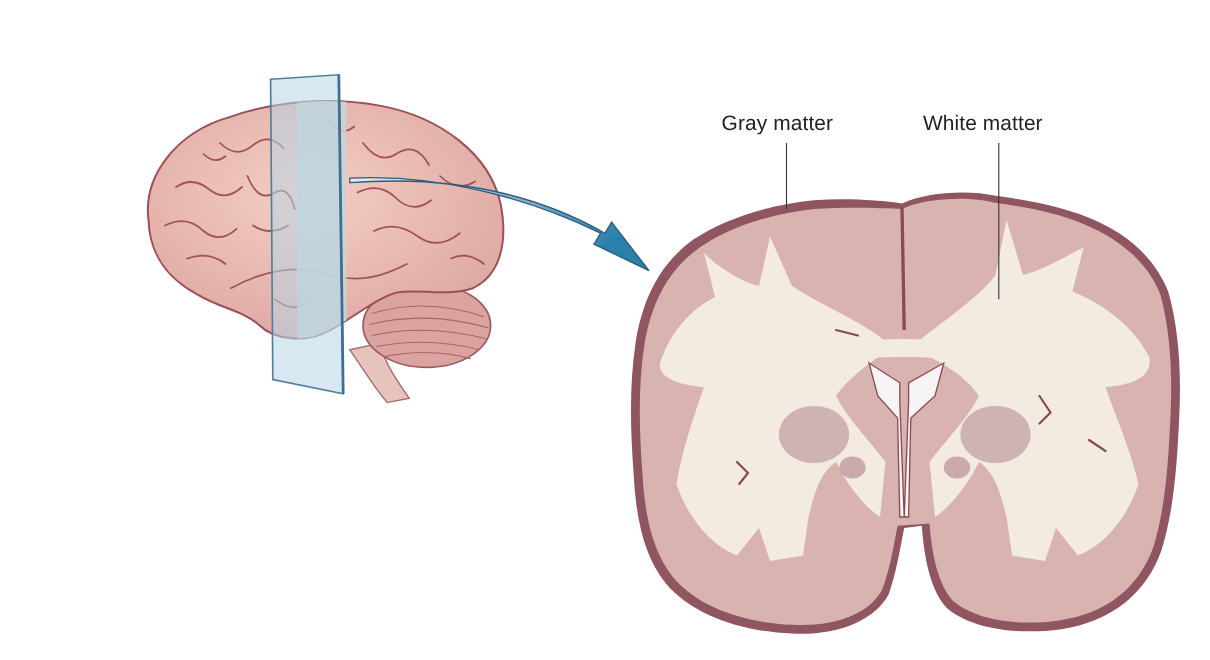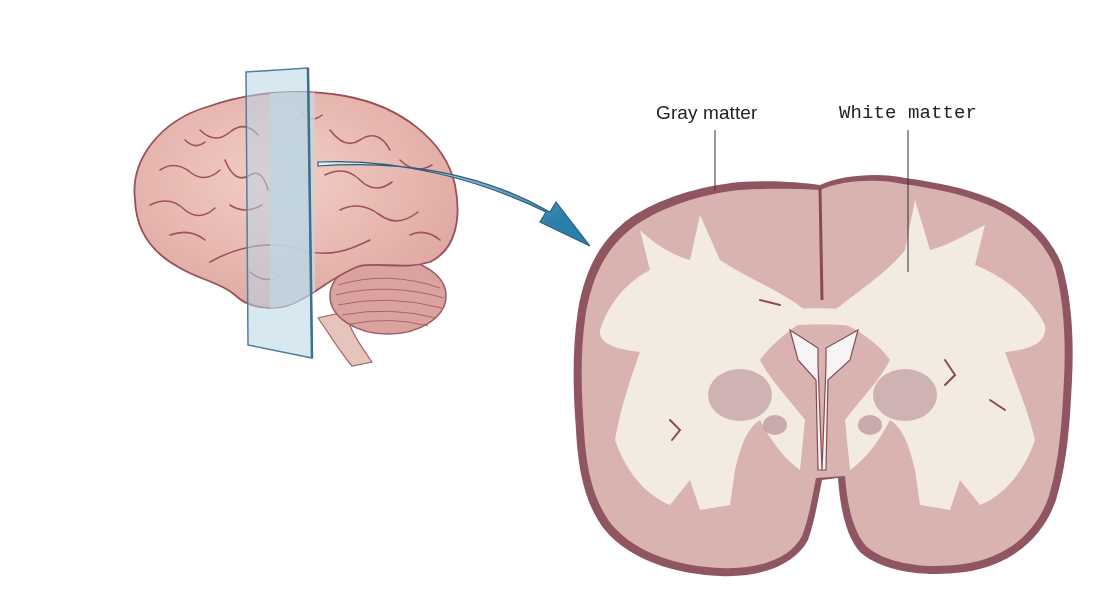--- a/index.html
+++ b/index.html
@@ -1,20 +1,20 @@
 <!DOCTYPE html>
 <html><head>
   <meta charset="utf-8">
   <style>
     html, body { margin: 0; padding: 0; background: #ffffff; }
     body { width: 1100px; height: 600px; position: relative; overflow: hidden; font-family: "Liberation Sans", sans-serif; }
     .stage { position: absolute; left: 0; top: 0; width: 1100px; height: 580px; }
     .label { position: absolute; font-size: 19px; color: #222; font-family: "Liberation Sans", sans-serif; letter-spacing: 0.1px; }
     #lbl-gray { left: 656px; top: 102px; }
-    #lbl-white { left: 839px; top: 102px; font-family: Liberation Mono, monospace; }
+    #lbl-white { left: 839px; top: 102px; }
     svg { position: absolute; left: 0; top: 0; }
   </style>
 </head>
 <body>
 
 <div class="stage">
 
 <svg width="1100" height="600" viewBox="0 0 1100 600">
   <defs>
     <linearGradient id="arrowGrad" x1="0" y1="0" x2="1" y2="0.4">

